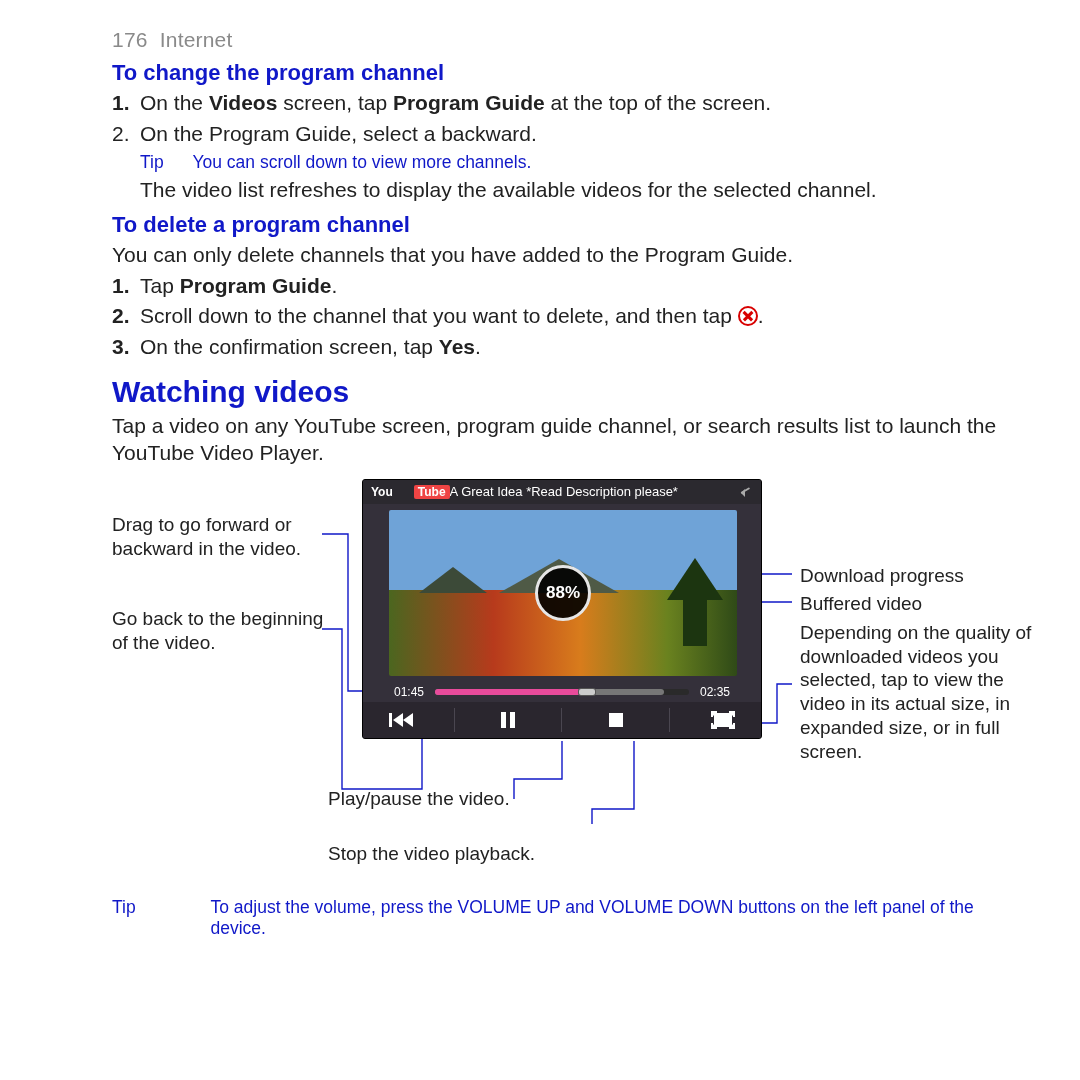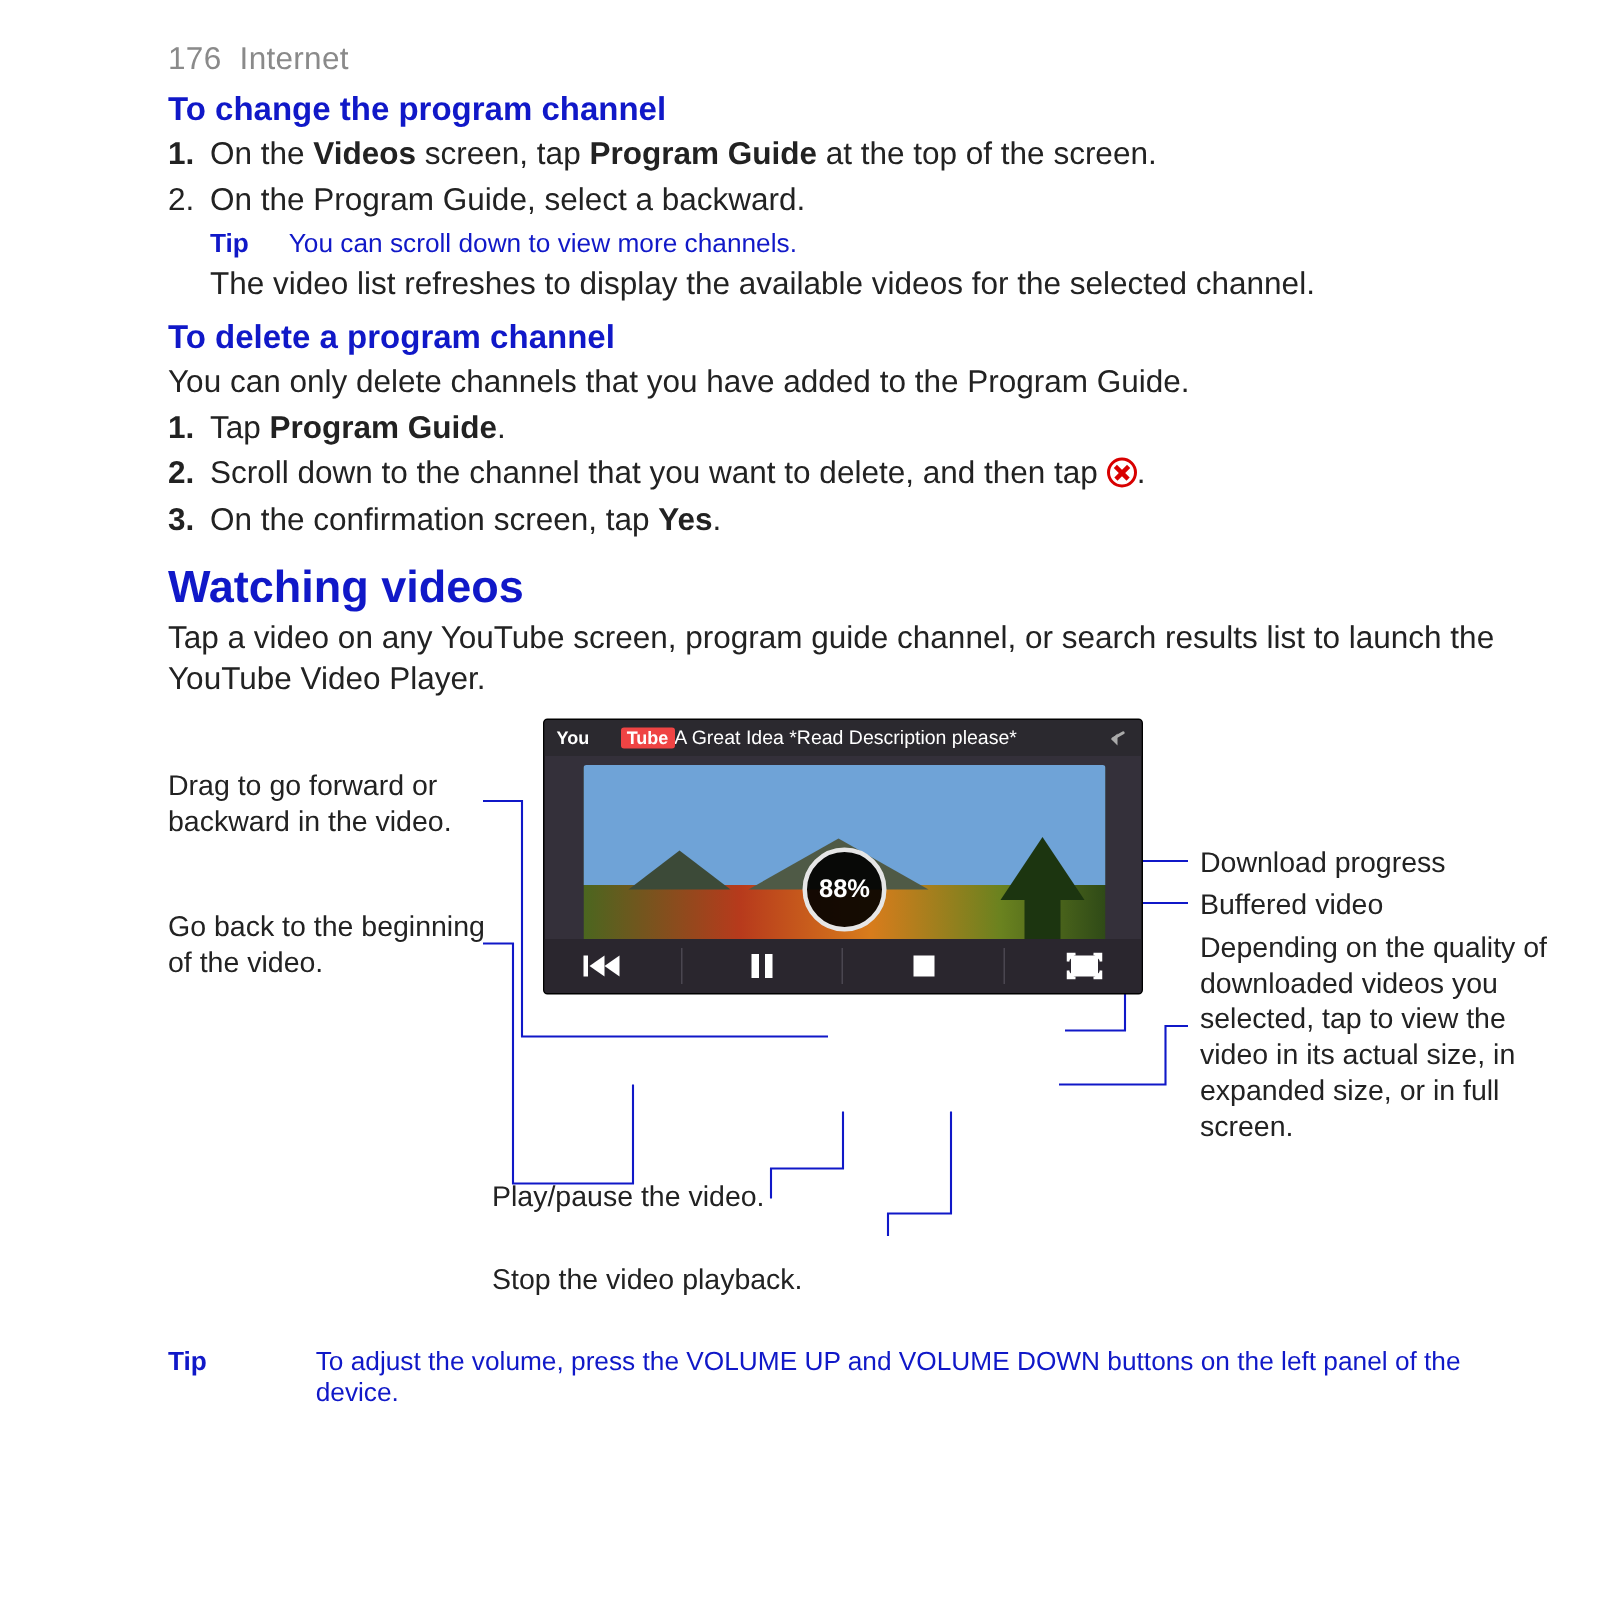--- a/index.html
+++ b/index.html
@@ -7,32 +7,32 @@
   .page { padding: 28px 62px 28px 112px; color: #222; position: relative; }
   .page-hdr { color: #8a8a8a; font-size: 21px; margin-bottom: 8px; letter-spacing: .2px; }
   .h-blue { color: #1018c8; font-weight: 700; font-size: 22px; margin-top: 4px; margin-bottom: 4px; }
   .h-blue.large { font-size: 30px; margin-top: 14px; margin-bottom: 4px; }
   .body { font-size: 21px; line-height: 1.28; color: #222; }
   .ol { list-style: none; padding-left: 28px; }
   .ol li { position: relative; margin: 4px 0; }
   .ol .num { position: absolute; left: -28px; font-weight: 700; }
   .ol .num.nb { font-weight: 400; }
   .tip-row { padding-left: 28px; margin-top: 2px; }
-  .tip-lbl { color: #1018c8; font-weight: 700; font-size: 17.5px; display: inline-block; width: 48px; vertical-align: top; }
+  .tip-lbl { color: #1018c8; font-weight: 400; font-size: 17.5px; display: inline-block; width: 48px; vertical-align: top; }
   .tip-txt { color: #1018c8; font-size: 17.5px; display: inline-block; vertical-align: top; max-width: 830px; }
   .body .bold { font-weight: 700; }
   .cont { padding-left: 28px; font-size: 21px; line-height: 1.28; margin: 4px 0 8px 0; }
   .delete-icon { display: inline-block; width: 20px; height: 20px; border: 2px solid #d80000; border-radius: 50%; position: relative; vertical-align: -3px; }
   .delete-icon::before, .delete-icon::after { content: ""; position: absolute; left: 50%; top: 50%; width: 12px; height: 2.5px; background: #d80000; }
   .delete-icon::before { transform: translate(-50%,-50%) rotate(45deg); }
   .delete-icon::after  { transform: translate(-50%,-50%) rotate(-45deg); }
 
   
   .fig-wrap { position: relative; margin-top: 12px; height: 400px; }
-  .player { position: absolute; left: 250px; top: 0; width: 400px; height: 184px; background:#34303a; border:1px solid #000; border-radius:3px; overflow:hidden; }
+  .player { position: absolute; left: 250px; top: 0; width: 400px; height: 260px; background:#34303a; border:1px solid #000; border-radius:3px; overflow:hidden; }
   .pl-title { height: 24px; background:#2b292f; color:#fff; font-size:13px; display:flex; align-items:center; }
   .yt { display:flex; align-items:center; margin-left:6px; }
   .yt .you { color:#fff; font-size:12px; font-weight:700; padding:0 2px; }
   .yt .tube { background:#ef4444; color:#fff; font-size:12px; font-weight:700; padding:0 4px; border-radius:2px; margin-left:19px; }
   .pl-title .ttext { flex:1; white-space:nowrap; overflow:hidden; text-overflow:ellipsis; }
   .pl-title .back-icon { width:18px; height:14px; margin-right:6px; position:relative; }
   .pl-title .back-icon::before { content:""; position:absolute; left:4px; top:7px; width:10px; height:2px; background:#aaa; border-radius:2px; transform: rotate(-30deg); transform-origin:left center;}
   .pl-title .back-icon::after { content:""; position:absolute; left:0; top:4px; border:4px solid transparent; border-right-color:#aaa; }
 
   .video { position:absolute; left:26px; top:30px; width:348px; height:166px; background: linear-gradient(#6fa3d7 0%, #6fa3d7 48%, transparent 48%), linear-gradient(90deg,#4b661f 0%, #b73a1c 30%, #d87c1c 55%, #6a821f 80%, #2f4a17 100%); border-radius:2px; overflow:hidden; }

